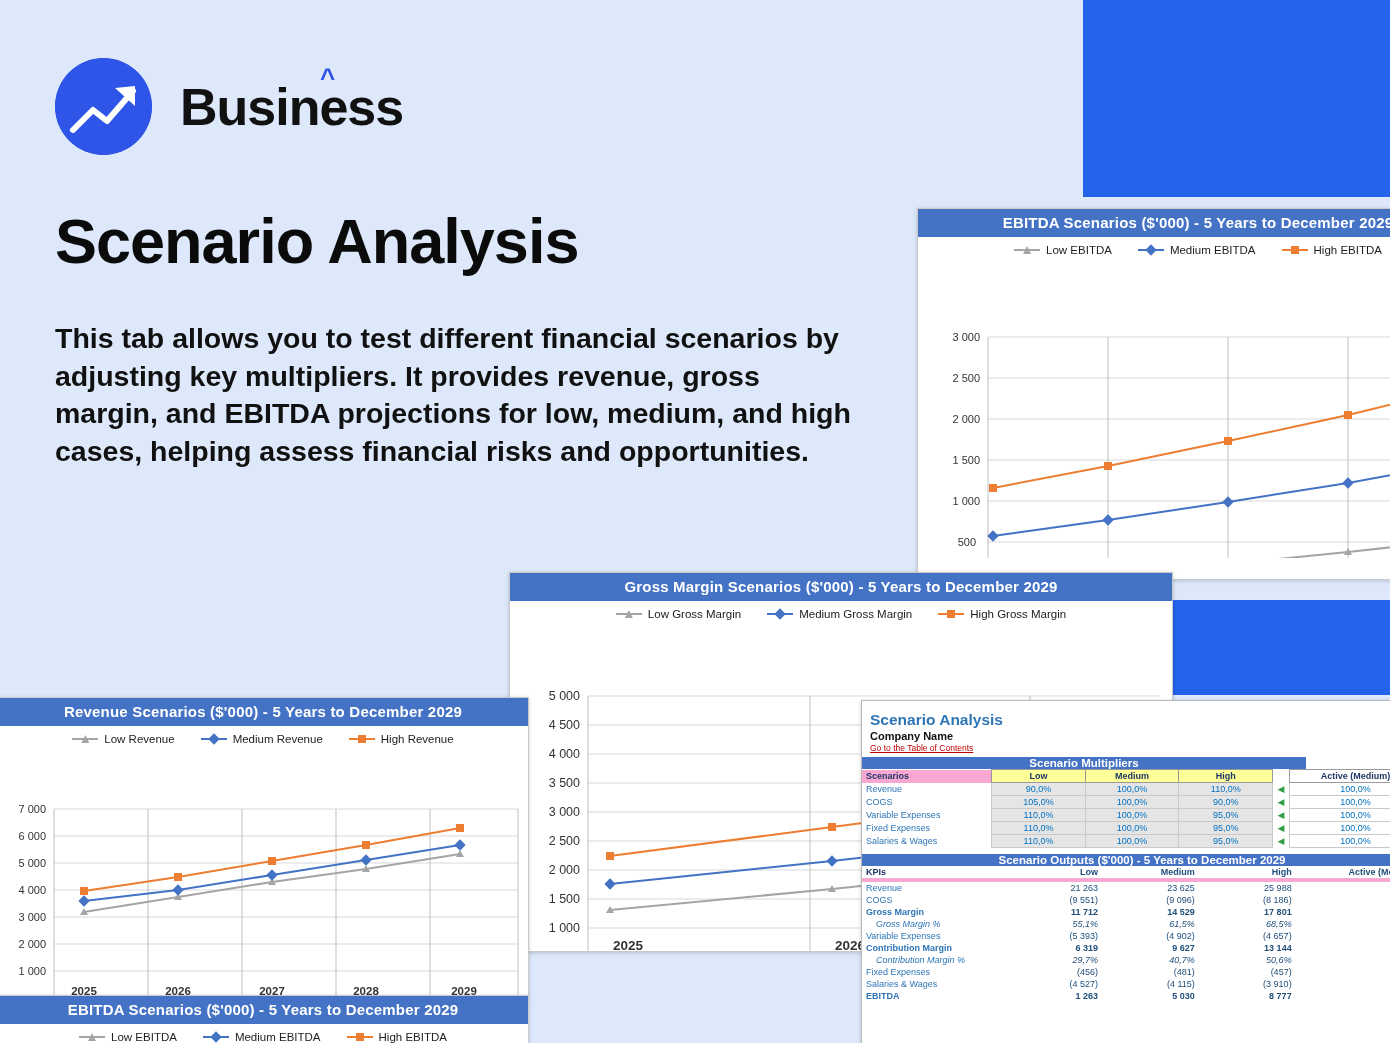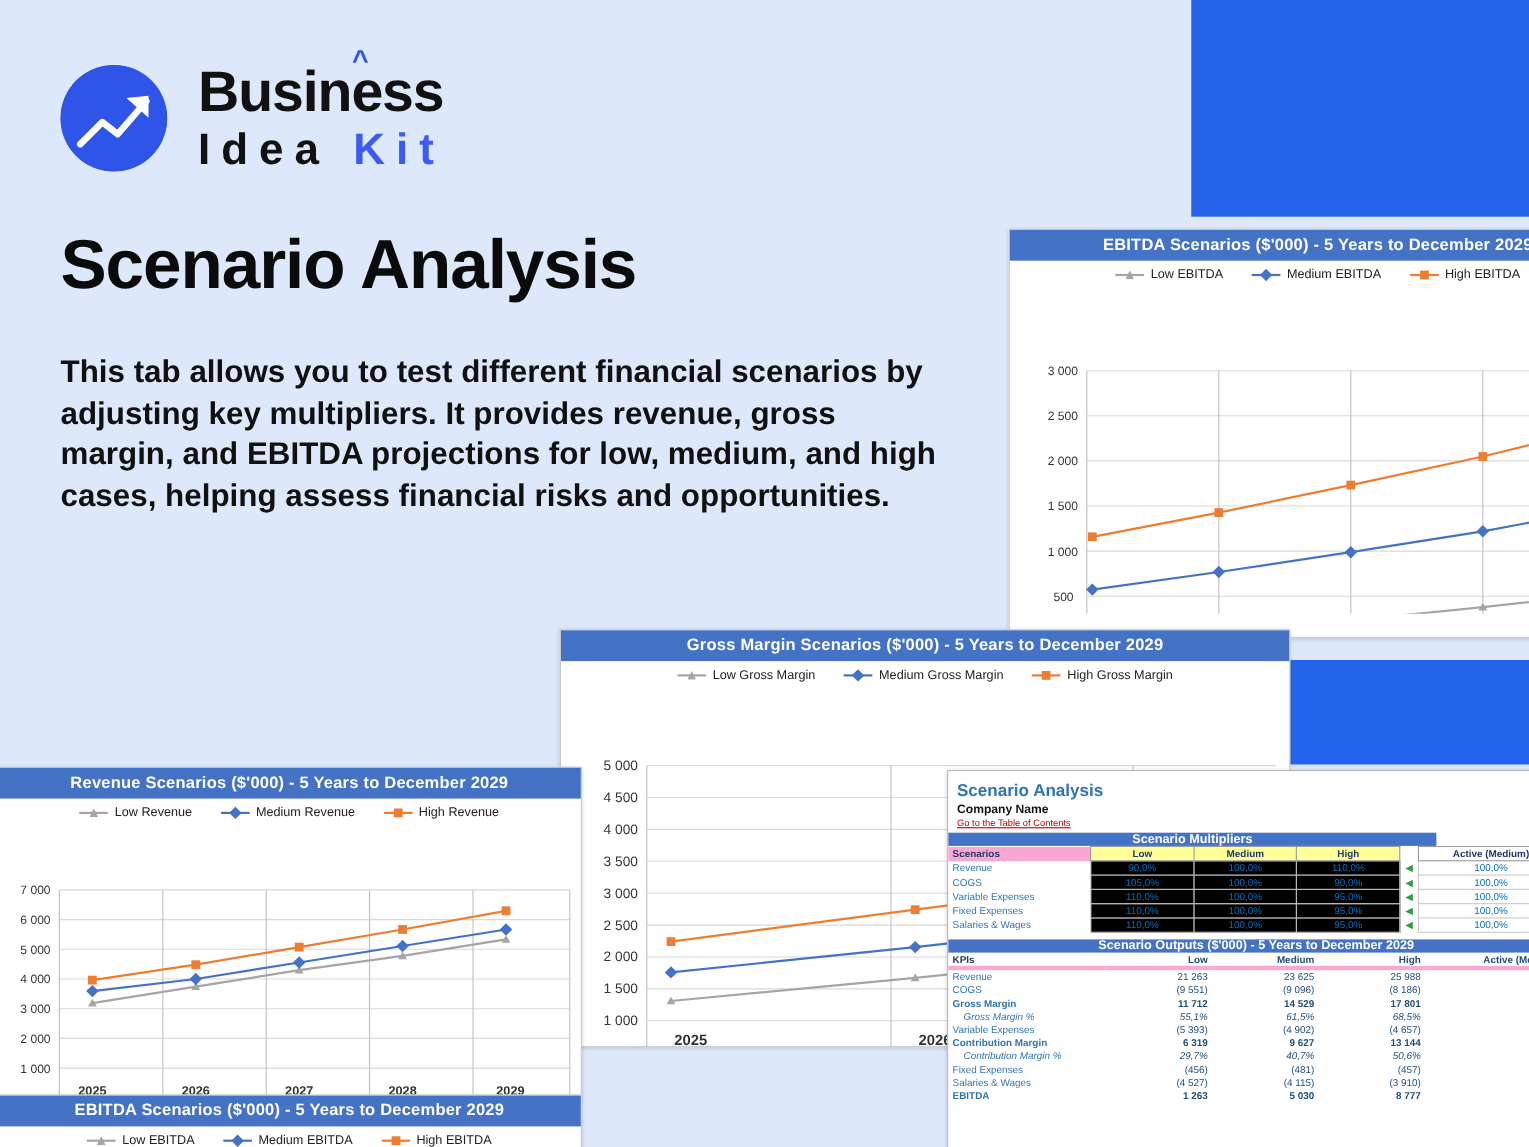--- a/index.html
+++ b/index.html
@@ -75,21 +75,21 @@
   }
   #sheet .s-title{font-size:15.5px;font-weight:bold;color:#2e75b6;padding:10px 0 0 8px;}
   #sheet .s-sub{font-size:11px;font-weight:bold;color:#111;padding:1px 0 0 8px;}
   #sheet .s-link{font-size:8.5px;color:#c00000;text-decoration:underline;padding:1px 0 4px 8px;}
   .band{background:#4472c4;color:#fff;font-weight:bold;text-align:center;font-size:11.5px;padding:0 0;}
   table.grid{border-collapse:collapse;width:100%;table-layout:fixed;}
   table.grid td,table.grid th{padding:1px 4px;font-size:9px;white-space:nowrap;}
   .hdr td{font-weight:bold;text-align:center;color:#1f3864;border:1px solid #9a9a9a;background:#ffff99;}
   .hdr td.lbl{background:#f9a8d4;border:none;text-align:left;}
   .hdr td.act{background:#fff;border:1px solid #9a9a9a;}
-  .mult td.num{background:#000000;border:1px solid #c9c9c9;text-align:center;color:#0070c0;}
+  .mult td.num{background:#e5e5e5;border:1px solid #c9c9c9;text-align:center;color:#0070c0;}
   .mult td.lbl{text-align:left;color:#2e75b6;}
   .mult td.act{border:1px solid #c9c9c9;text-align:center;color:#0070c0;background:#fff;}
   .out td{color:#2e75b6;}
   .out td.n{text-align:right;color:#1f4e79;}
   .out .b td{font-weight:bold;}
   .out .it td{font-style:italic;}
   .out td.lbl{text-align:left;}
   .kpi-hdr td{font-weight:bold;color:#1f3864;border-bottom:4px solid #f9a8d4;}
   .kpi-hdr td.n{text-align:right;}
 </style>
@@ -104,24 +104,20 @@
     <svg width="97" height="97" viewBox="0 0 97 97">
       <circle cx="48.5" cy="48.5" r="48.5" fill="#2f55e8"></circle>
       <polyline points="18,72 38,52 52,63 78,33" fill="none" stroke="#ffffff" stroke-width="6" stroke-linecap="round" stroke-linejoin="round"></polyline>
       <polygon points="80,28 80,48 60,30" fill="#ffffff"></polygon>
     </svg>
   </div>
   <div class="logo-text">
     <div class="logo-line1">
       <span>Business</span>
       <span class="caret">^</span>
-    </div>
-    <div class="logo-line2">
-      <span>Idea</span>
-      <span class="kit">Kit</span>
     </div>
   </div>
 </div>
 
 <div class="headline">Scenario Analysis</div>
 <div class="subtext">This tab allows you to test different financial scenarios by adjusting key multipliers. It provides revenue, gross margin, and EBITDA projections for low, medium, and high cases, helping assess financial risks and opportunities.</div>
 
 <div class="card" id="ebitda-top">
   <div class="card-title">EBITDA Scenarios ($'000) - 5 Years to December 2029</div>
   <div class="legend">

